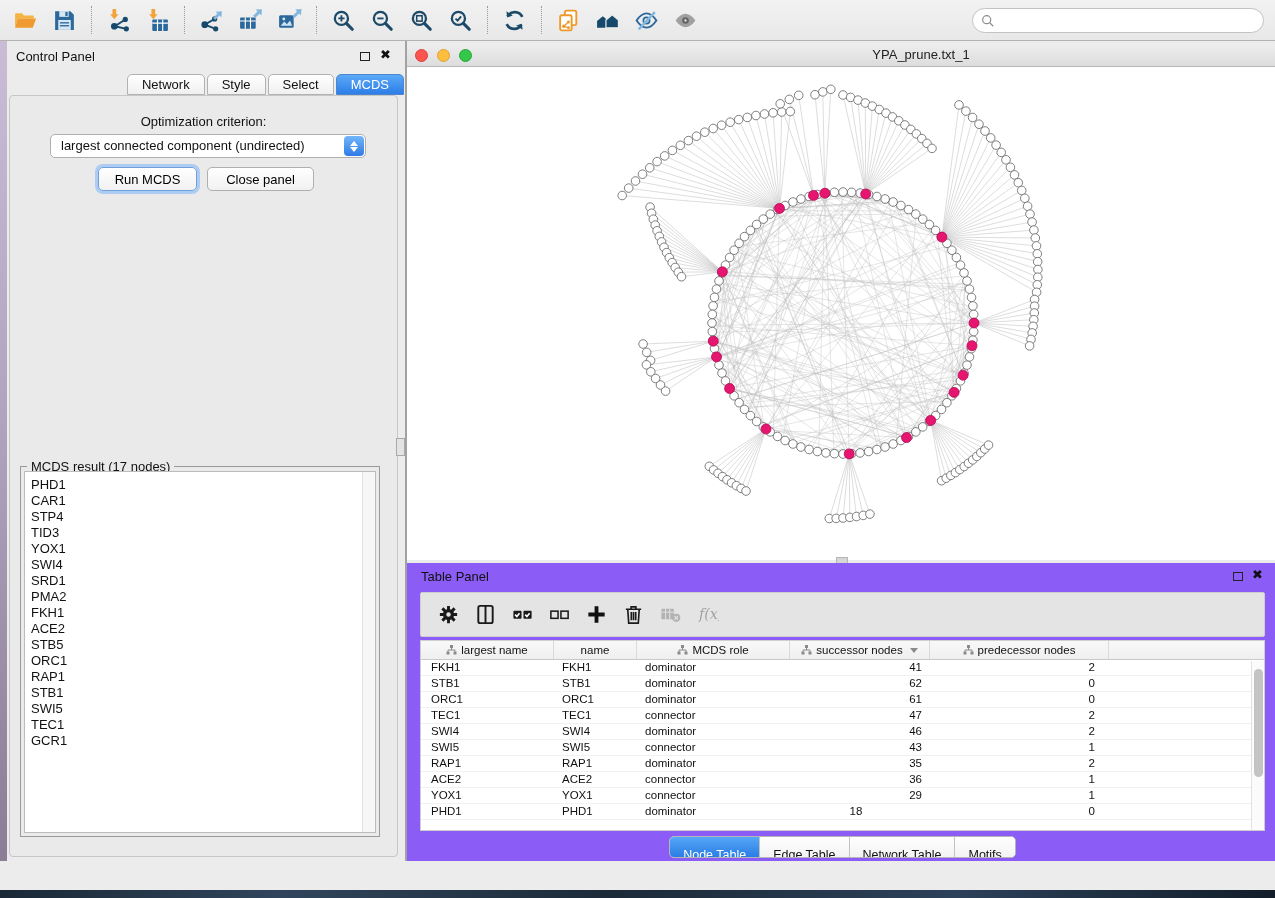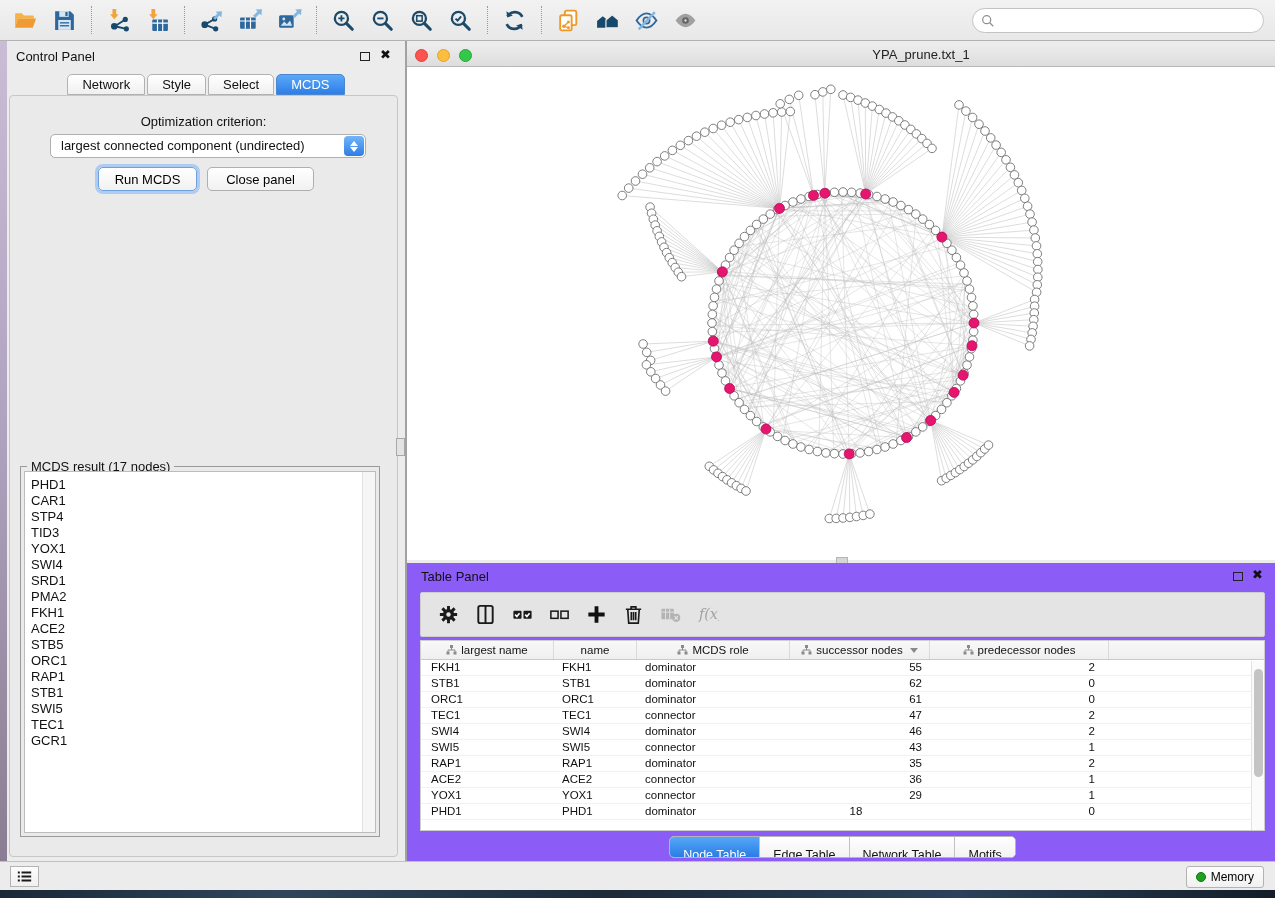--- a/index.html
+++ b/index.html
@@ -29,21 +29,21 @@
     background:#e3e3e3;border:1px solid #a8a8a8;}
   .hsplit-handle{position:absolute;left:836px;top:557px;width:12px;height:7px;
     background:#d6d6d6;border:1px solid #b5b5b5;}
 
   
   .control-panel{position:absolute;left:7px;top:41px;width:398px;bottom:37px;background:#ececec;}
   .panel-title{position:absolute;left:9px;top:8px;font-size:13px;color:#111;}
   .win-float{position:absolute;top:11px;width:10px;height:9px;border:1.5px solid #222;background:transparent;}
   .win-close{position:absolute;top:6px;font-size:13px;font-weight:bold;color:#111;line-height:16px;}
   .cp-float{right:35px;} .cp-close{right:14px;}
-  .cp-tabs{position:absolute;top:33px;left:0;width:100%;display:flex;justify-content:center;z-index:2;}
+  .cp-tabs{position:absolute;top:33px;left:0;width:100%;display:flex;justify-content:flex-end;z-index:2;}
   .tab{height:21px;line-height:20px;padding:0 14px;font-size:13px;margin:0 1px;
     background:linear-gradient(#ffffff,#f0f0f0);border:1px solid #b2b2b2;
     border-radius:5px 5px 0 0;color:#111;}
   .tab.active{background:linear-gradient(#5ba9f8,#2d7ee7);border-color:#4c86cf;color:#fff;}
   .cp-body{position:absolute;left:2px;right:7px;top:54px;bottom:4px;background:#eaeaea;
     border:1px solid #c7c7c7;border-radius:4px;}
   .opt-label{position:absolute;top:18px;width:100%;text-align:center;font-size:13px;}
   .dropdown{position:absolute;left:40px;top:38px;width:316px;height:24px;background:#fff;
     border:1px solid #afafaf;border-radius:5px;font-size:13px;line-height:22px;padding-left:10px;}
   .dd-step{position:absolute;right:1px;top:1px;width:20px;height:20px;border-radius:4px;
@@ -1058,21 +1058,21 @@
             </svg>
             <span>predecessor nodes</span>
           </div>
           <div class="th-cell th-fill"></div>
         </div>
       <div id="tbl-body">
           <div class="td-row">
             <div class="td-cell" style="width: 133px; padding-left: 10px;">FKH1</div>
             <div class="td-cell" style="width: 83px; padding-left: 8px;">FKH1</div>
             <div class="td-cell" style="width: 153px; padding-left: 8px;">dominator</div>
-            <div class="td-cell" style="width: 140px; text-align: right; padding-right: 8px;">55</div>
+            <div class="td-cell" style="width: 140px; text-align: right; padding-right: 8px;">41</div>
             <div class="td-cell" style="width: 179px; text-align: right; padding-right: 14px;">2</div>
           </div>
           <div class="td-row">
             <div class="td-cell" style="width: 133px; padding-left: 10px;">STB1</div>
             <div class="td-cell" style="width: 83px; padding-left: 8px;">STB1</div>
             <div class="td-cell" style="width: 153px; padding-left: 8px;">dominator</div>
             <div class="td-cell" style="width: 140px; text-align: right; padding-right: 8px;">62</div>
             <div class="td-cell" style="width: 179px; text-align: right; padding-right: 14px;">0</div>
           </div>
           <div class="td-row">
@@ -1139,32 +1139,14 @@
     <div class="bt-tabs">
       <div class="btabs-box" id="bottom-tabs">
           <div class="btab active">Node Table</div>
           <div class="btab">Edge Table</div>
           <div class="btab">Network Table</div>
           <div class="btab">Motifs</div>
         </div>
     </div>
   </div>
 
-  <div class="status-bar">
-    <button class="sb-left-btn">
-      <svg viewBox="0 0 18 14" width="17" height="13">
-        <g fill="#1a1a1a">
-          <rect x="1" y="1" width="2.4" height="2.4"></rect>
-            <rect x="1" y="5.8" width="2.4" height="2.4"></rect>
-            <rect x="1" y="10.6" width="2.4" height="2.4"></rect>
-          <rect x="5.4" y="1" width="11.6" height="2.4"></rect>
-            <rect x="5.4" y="5.8" width="11.6" height="2.4"></rect>
-            <rect x="5.4" y="10.6" width="11.6" height="2.4"></rect>
-        </g>
-      </svg>
-    </button>
-    <button class="memory-btn">
-      <span class="mem-dot"></span>
-      <span>Memory</span>
-    </button>
-  </div>
   <div class="desktop-strip"></div>
 </div>
 
 </body></html>

